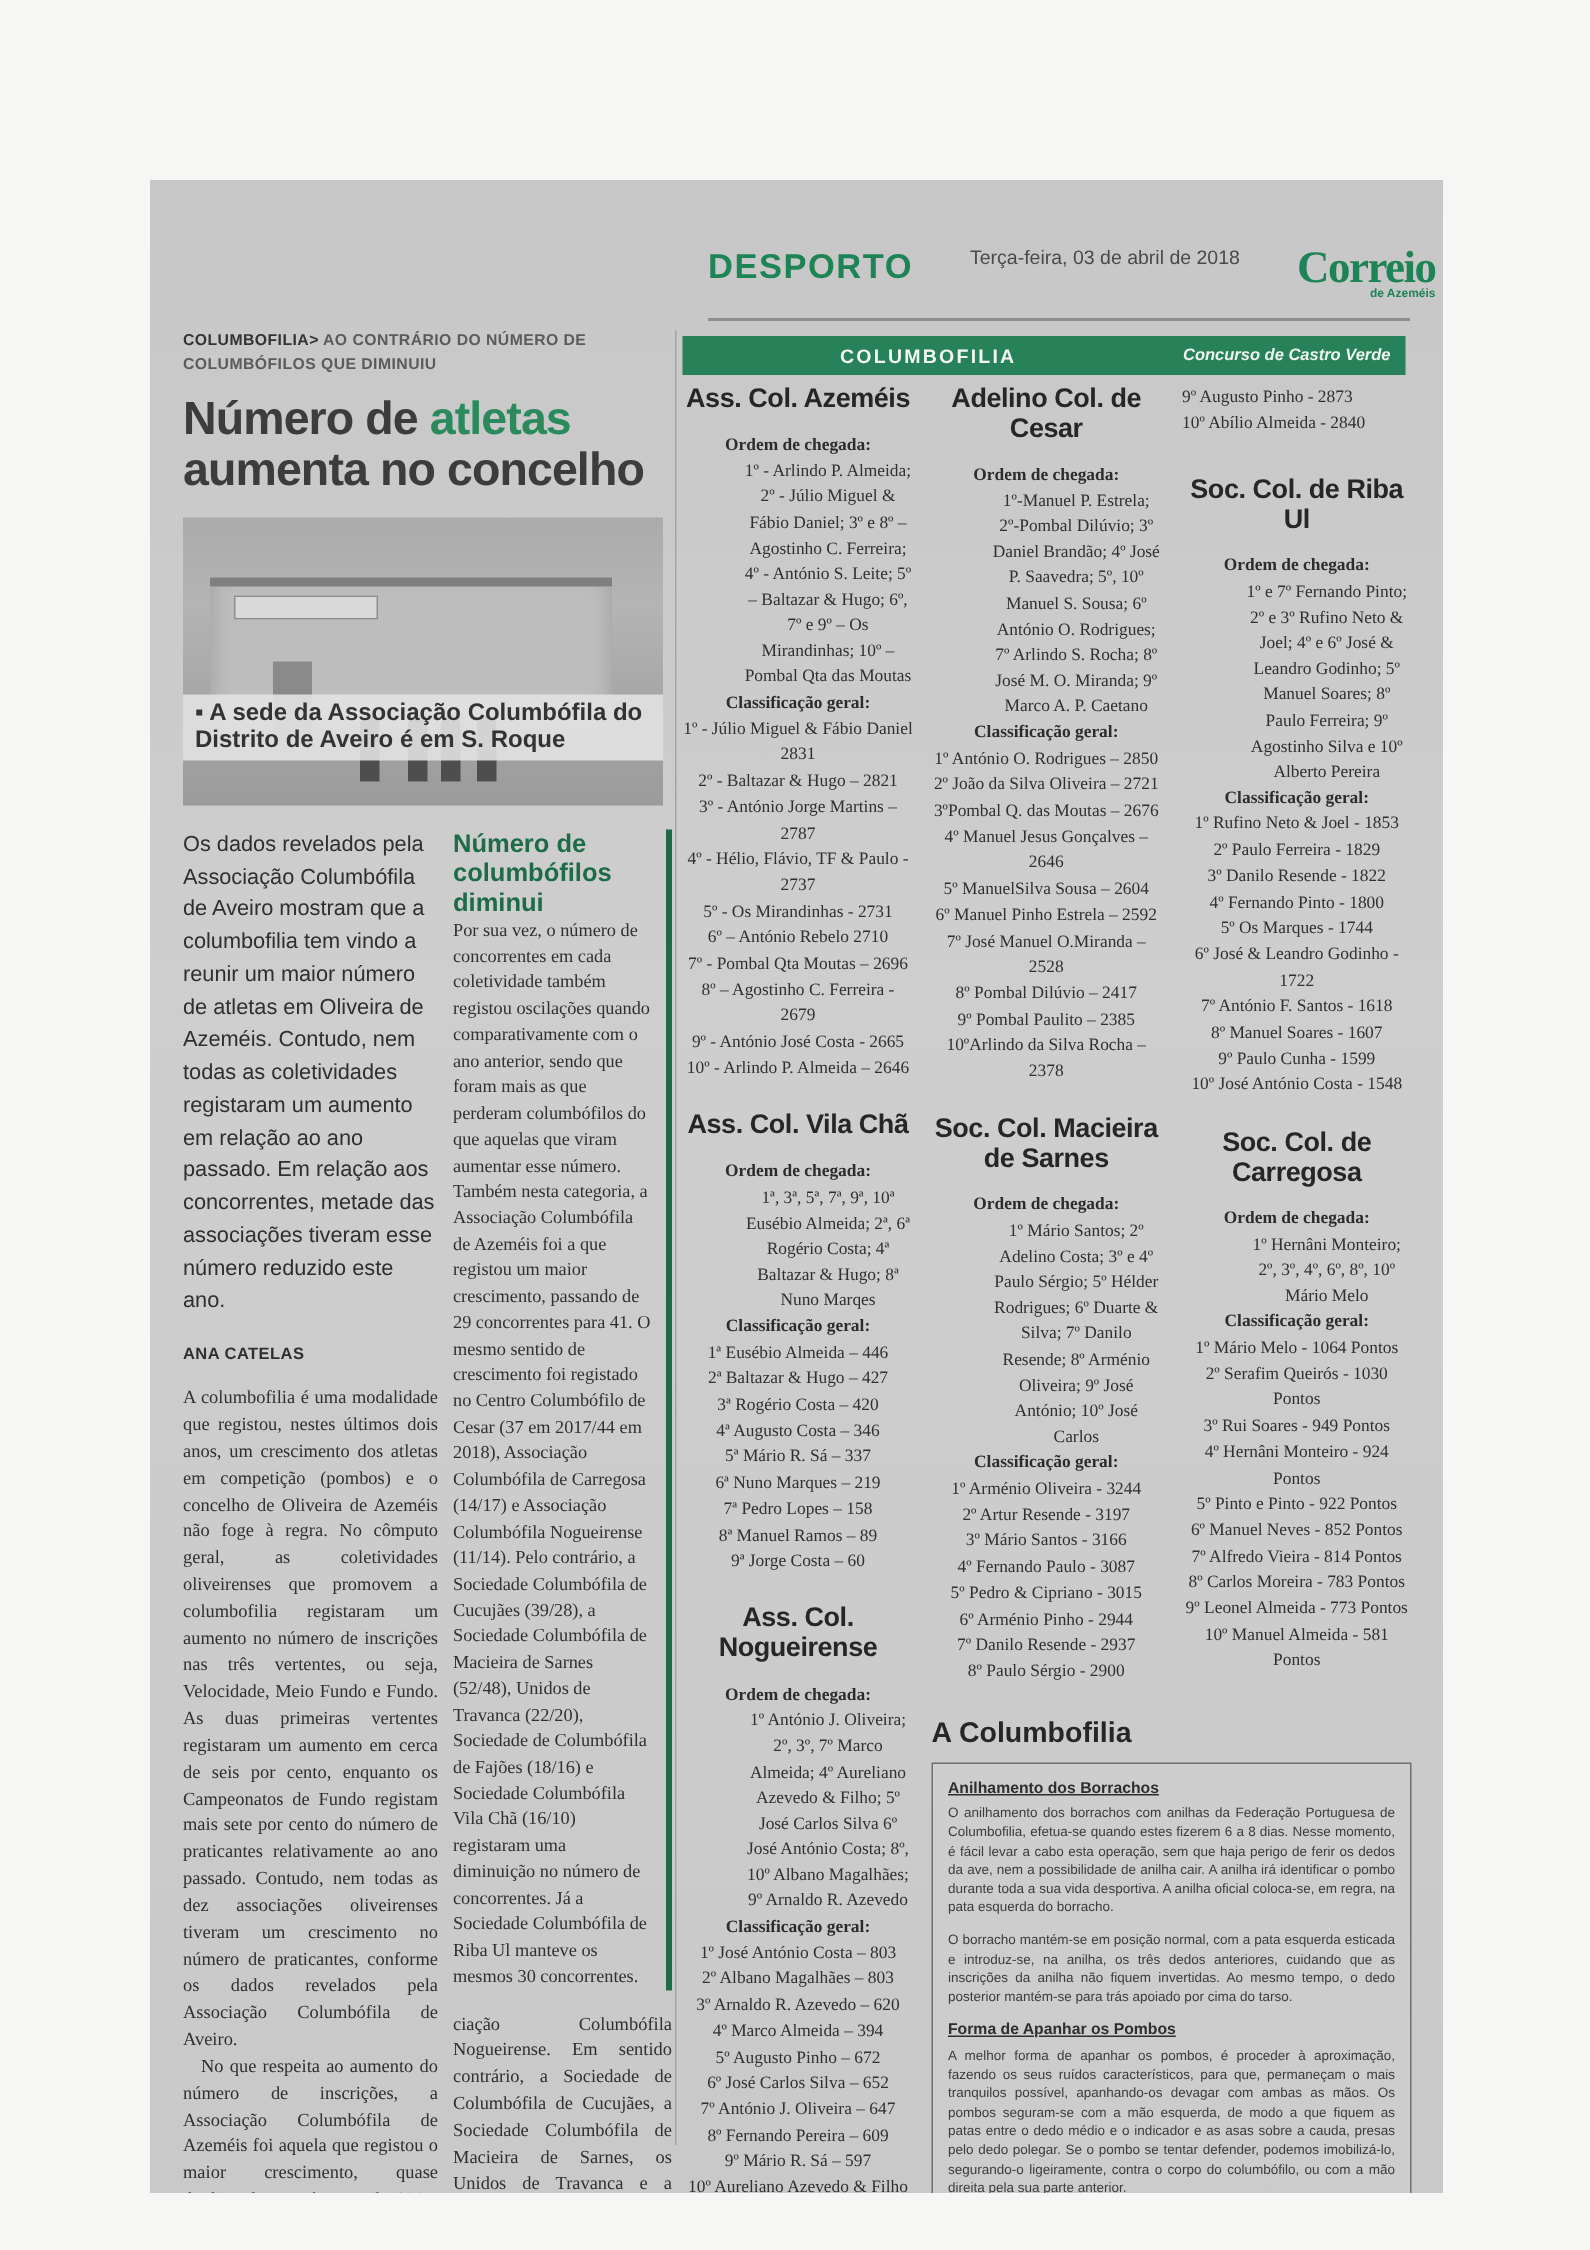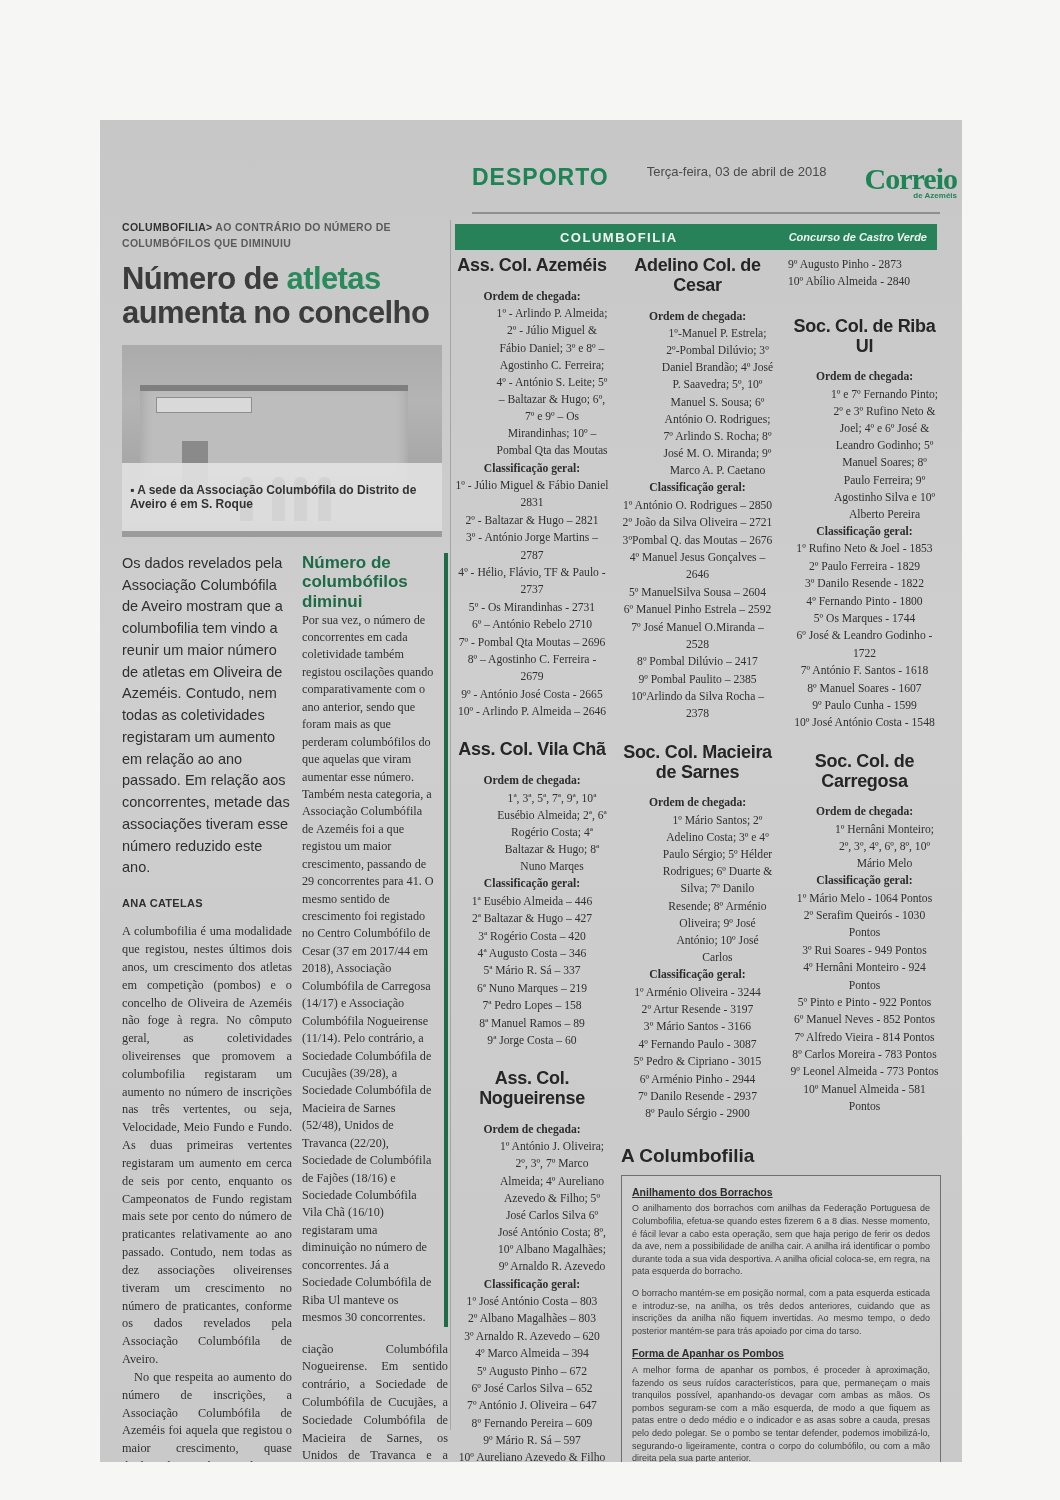--- a/index.html
+++ b/index.html
@@ -43,21 +43,21 @@
     background:linear-gradient(180deg,#ababab 0%,#b4b4b4 30%,#a8a8a8 60%,#9b9b9b 100%); overflow:hidden; }
   .photo .building { position:absolute; left:18px; top:40px; width:268px; height:110px;
     background:#bdbdbd; border-top:6px solid #7f7f7f; box-shadow:inset 0 -8px 14px rgba(0,0,0,.18); }
   .photo .sign { position:absolute; left:34px; top:52px; width:96px; height:16px; background:#d9d9d9;
     border:1px solid #8e8e8e; }
   .photo .door { position:absolute; left:60px; top:96px; width:26px; height:54px; background:#8a8a8a; }
   .photo .person { position:absolute; bottom:16px; width:13px; height:44px; background:#4e4e4e;
     border-radius:6px 6px 0 0; }
   .photo .p1{left:118px} .photo .p2{left:150px} .photo .p3{left:172px} .photo .p4{left:196px}
   .photo .caption { position:absolute; left:0; right:0; top:118px; background:rgba(226,226,226,.9);
-    padding:20px 8px; font-size:12px; font-weight:bold; color:#333; }
+    padding:4px 8px; font-size:16px; font-weight:bold; color:#333; }
 
   .art-cols { display:flex; gap:10px; margin-top:16px; }
   .art-col1 { width:170px; }
   .art-col2 { width:146px; }
   .lead { font-size:14.5px; line-height:1.5; color:#2f2f2f; }
   .byline { margin-top:18px; font-size:11px; font-weight:bold; color:#2f2f2f; letter-spacing:.3px; }
   .bodytext { margin-top:14px; font-family:"Liberation Serif",serif; font-size:12.3px;
     line-height:1.45; color:#303030; text-align:justify; }
   .bodytext + .bodytext { margin-top:0; text-indent:12px; }
   .sidebar { border-right:4px solid #1d6b47; padding-right:9px; }

